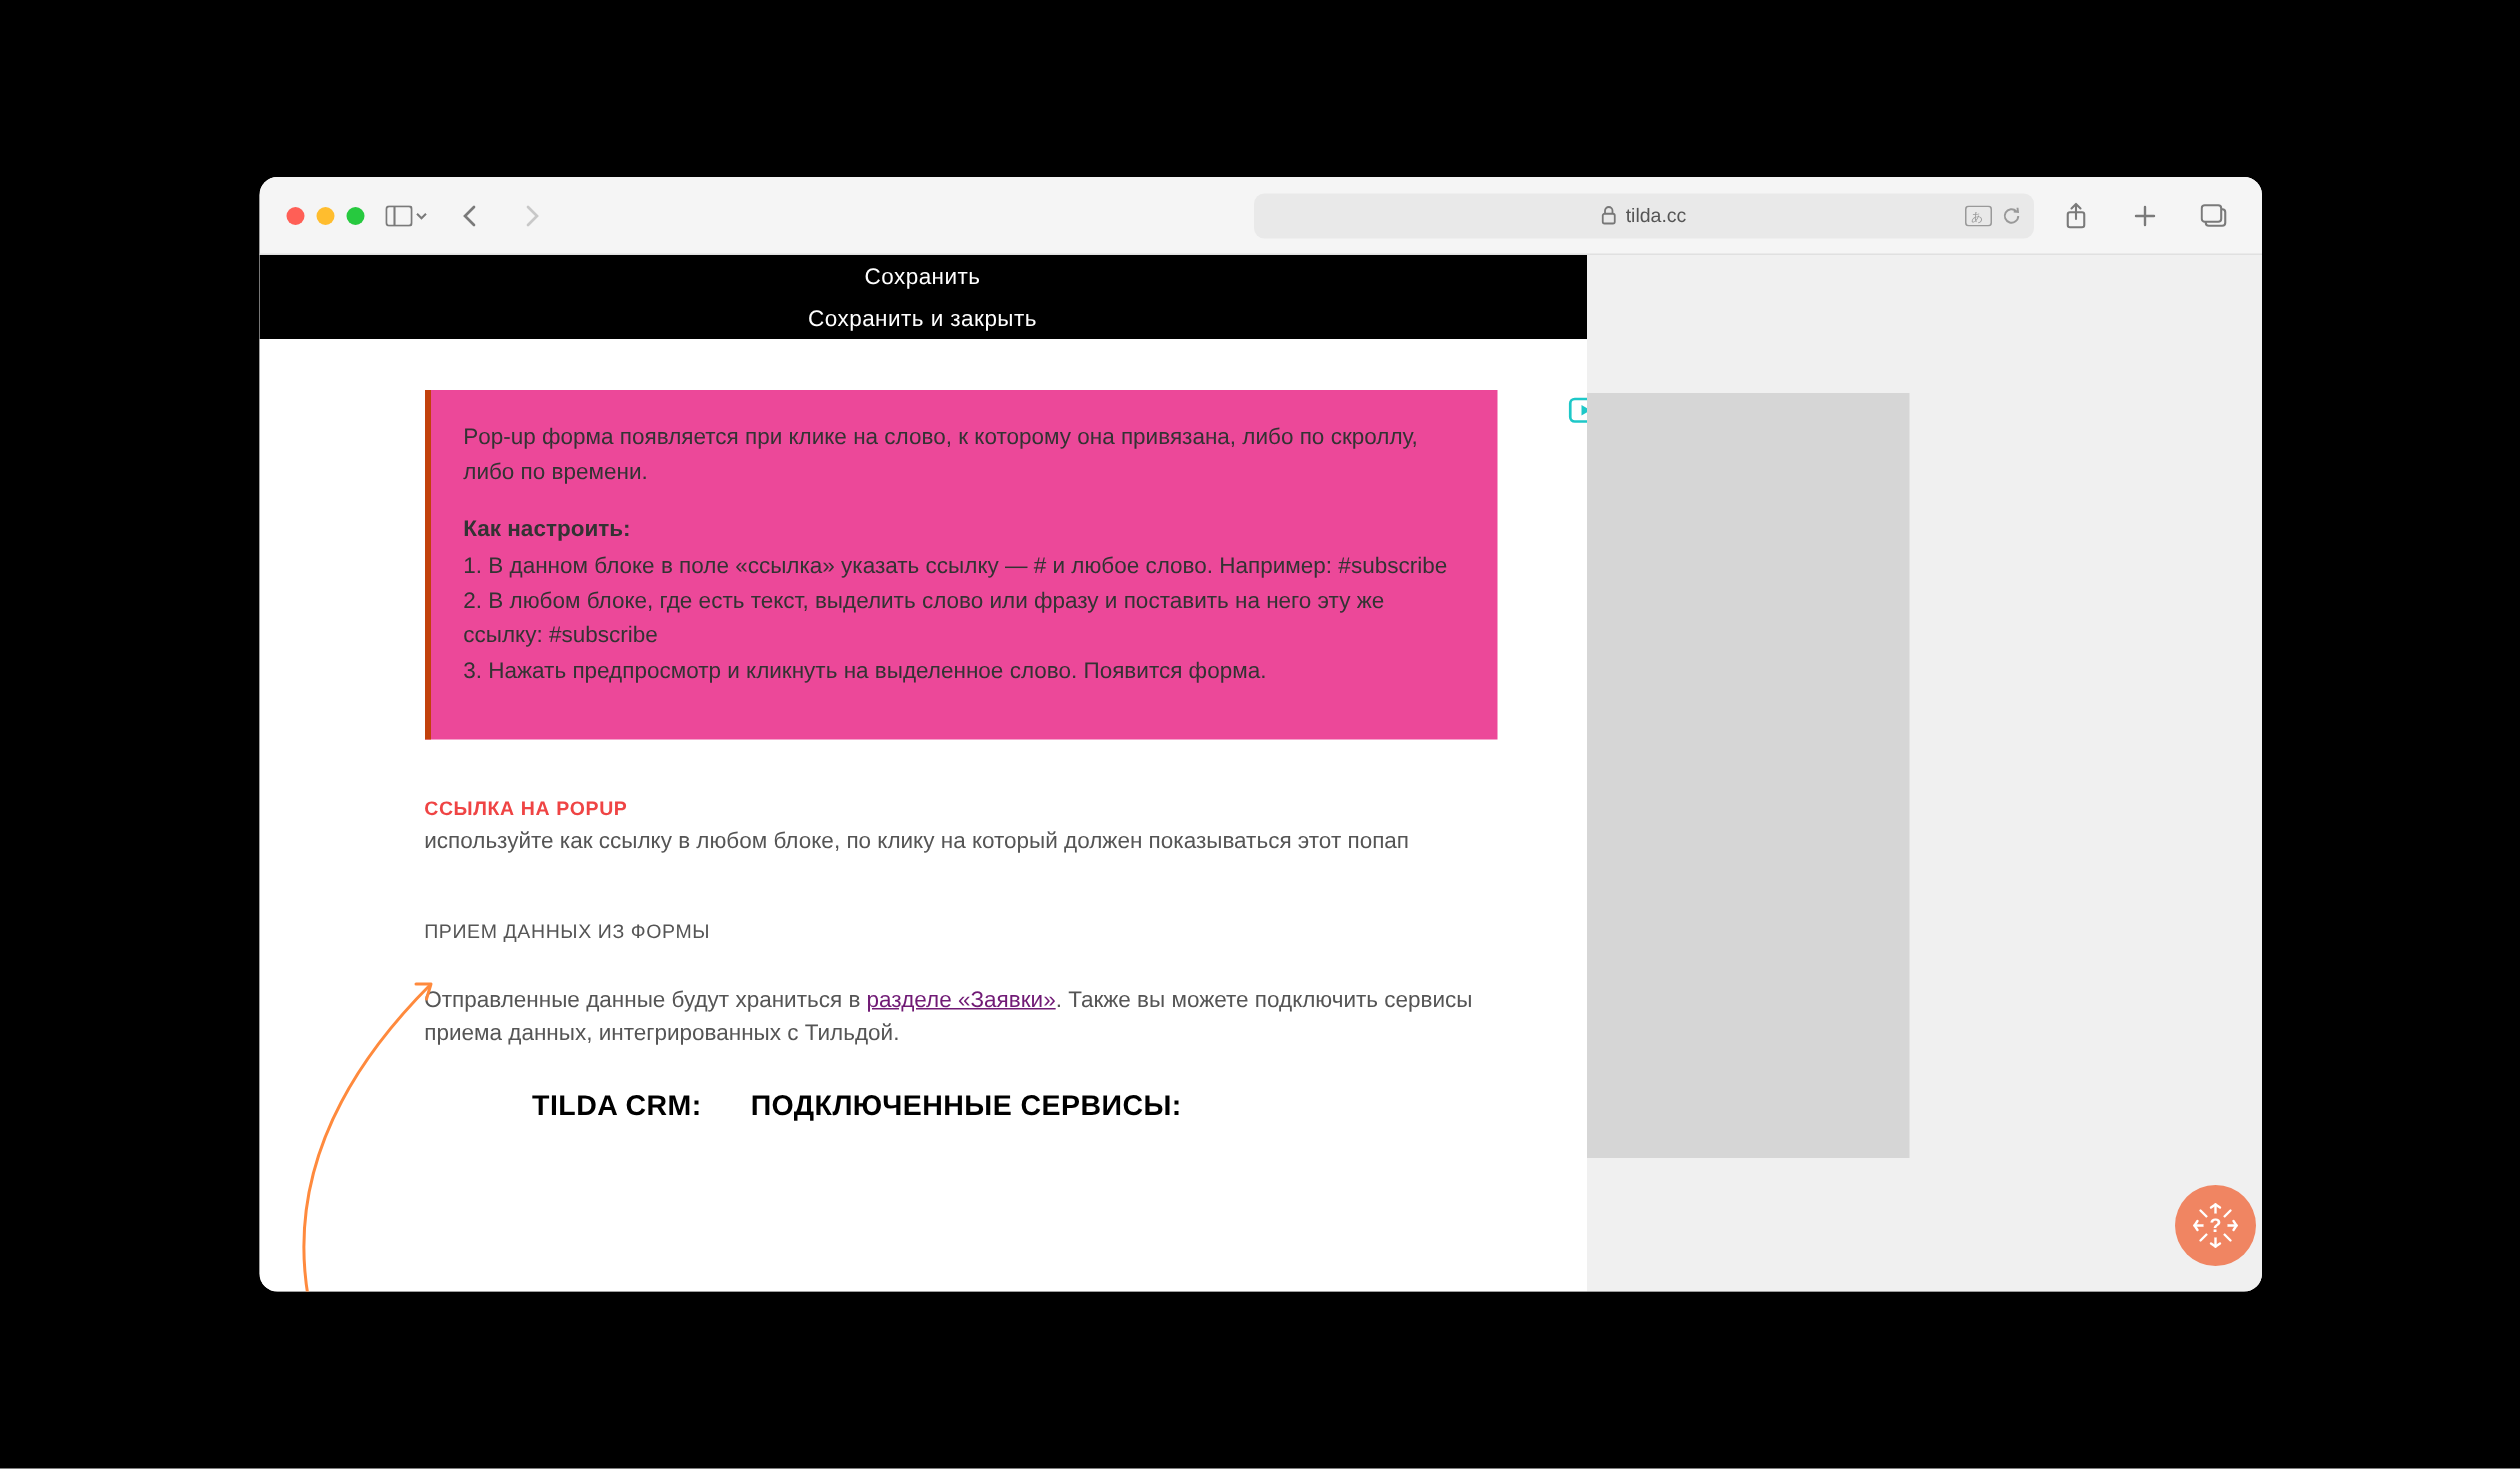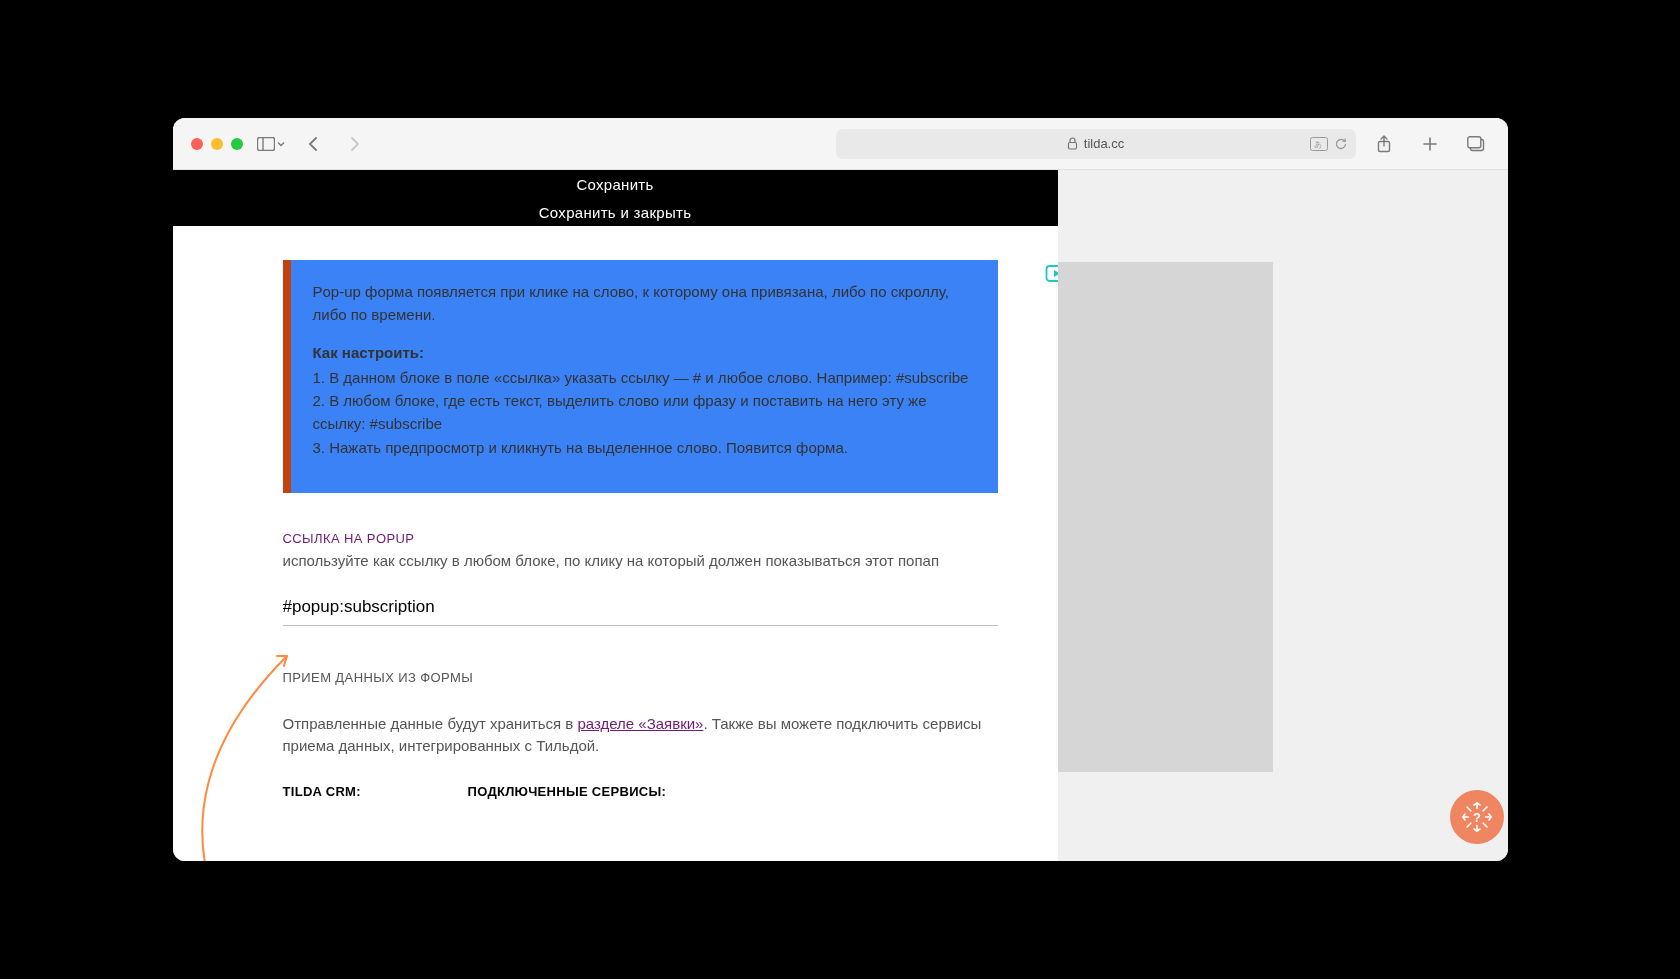--- a/index.html
+++ b/index.html
@@ -62,42 +62,43 @@
     font-size:15px; letter-spacing:0.3px;
   }
   .tab-save-close {
     flex:1; background:#000000; color:#fff; display:flex; align-items:center; justify-content:center;
     font-size:15px; letter-spacing:0.3px;
   }
 
   .scroll-body { padding: 34px 60px 40px 110px; position:relative; overflow:auto; flex:1; }
 
   .info-box {
-    border-left: 8px solid #c2410c;
-    background:#3b82f6;
+    border-left: 4px solid #c2410c;
+    background:#ec4899;
     padding: 20px 26px 20px 22px;
     font-size: 15px;
     line-height: 1.55;
     color:#333;
     position:relative;
     margin-bottom: 38px;
   }
   .info-box p.intro { margin-bottom: 14px; }
   .info-box p.howto-title { font-weight:700; margin-bottom:2px; }
   .info-box .steps { margin-bottom: 14px; }
   .info-box .more-link { text-decoration: underline; font-weight:700; color:#000; }
   .info-help-icon {
     position:absolute; top:-2px; right:-74px;
     width:28px; height:28px;
   }
 
   .field-label {
-    font-size: 13px; letter-spacing: 0.4px; color:#701a75;
+    font-size: 13px; letter-spacing: 0.4px; color:#ef4444;
     text-transform: uppercase;
     margin-bottom: 6px;
+    font-weight: bold;
   }
   .field-hint-italic {
     font-size: 15px; color:#555; margin-bottom: 22px;
   }
   .field-input {
     width: 100%;
     border: none;
     border-bottom: 1px solid #bbb;
     font-size: 17px;
     padding: 6px 0 8px 0;
@@ -111,21 +112,21 @@
   .section-gap { margin-top: 44px; }
   .form-section-label {
     font-size: 13px; letter-spacing:0.4px; color:#555; text-transform:uppercase;
     margin-bottom: 28px;
   }
   .form-desc { font-size:15px; color:#555; line-height:1.5; margin-bottom:26px; }
   .link-orange { color:#701a75; }
 
   .svc-row { display:flex; gap:0; }
   .svc-col { min-width:185px; }
-  .svc-head { font-size:13px; font-weight:700; letter-spacing:0.3px; margin-bottom:16px; }
+  .svc-head { font-size:19px; font-weight:700; letter-spacing:0.3px; margin-bottom:16px;text-align:right; }
 
   
   .annotation-arrow {
     position:absolute;
     left: 22px;
     top: 420px;
     width: 110px;
     height: 220px;
     pointer-events:none;
   }
@@ -245,21 +246,20 @@
           <div class="steps">
             <div>1. В данном блоке в поле «ссылка» указать ссылку — # и любое слово. Например: #subscribe</div>
             <div>2. В любом блоке, где есть текст, выделить слово или фразу и поставить на него эту же ссылку: #subscribe</div>
             <div>3. Нажать предпросмотр и кликнуть на выделенное слово. Появится форма.</div>
           </div>
         </div>
 
         <div>
           <div class="field-label">ССЫЛКА НА POPUP</div>
           <div class="field-hint-italic">используйте как ссылку в любом блоке, по клику на который должен показываться этот попап</div>
-          <input class="field-input" type="text" value="#popup:subscription" style="">
         </div>
 
         <div class="section-gap">
           <div class="form-section-label">ПРИЕМ ДАННЫХ ИЗ ФОРМЫ</div>
           <div class="form-desc">
             <span>Отправленные данные будут храниться в </span><a href="#" class="link-orange"><span>разделе «Заявки»</span></a><span>. Также вы можете подключить сервисы приема данных, интегрированных с Тильдой.</span>
           </div>
 
           <div class="svc-row">
             <div class="svc-col">

